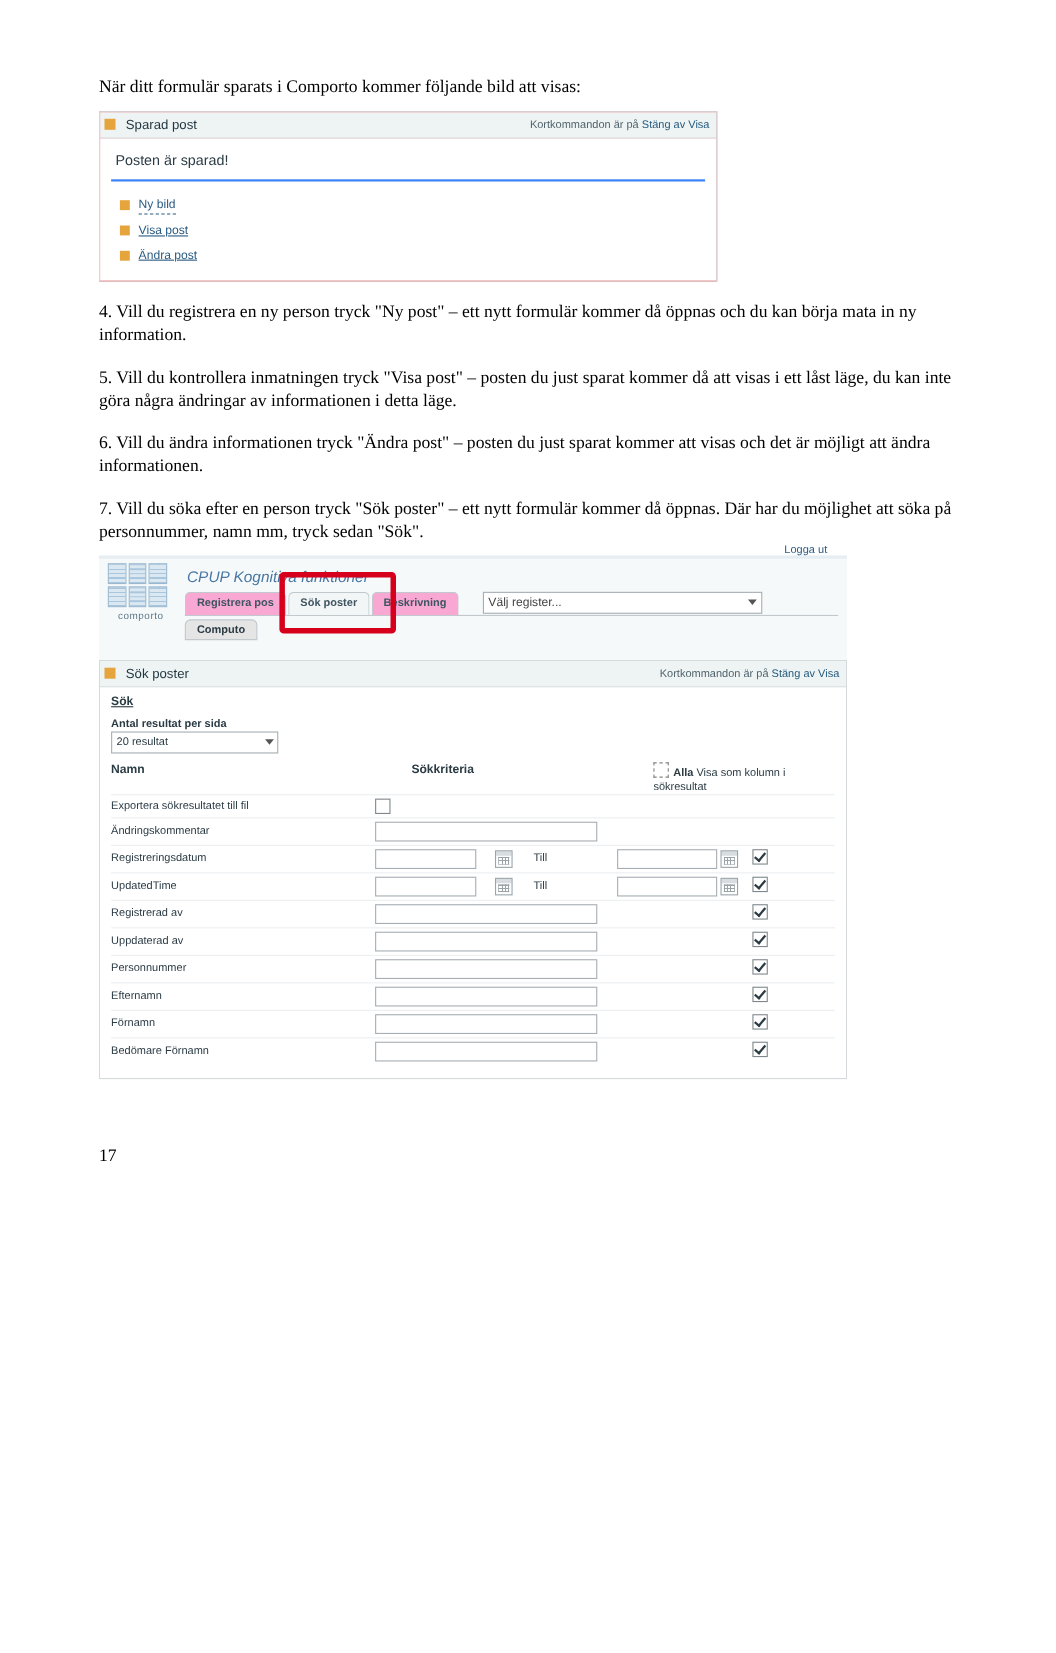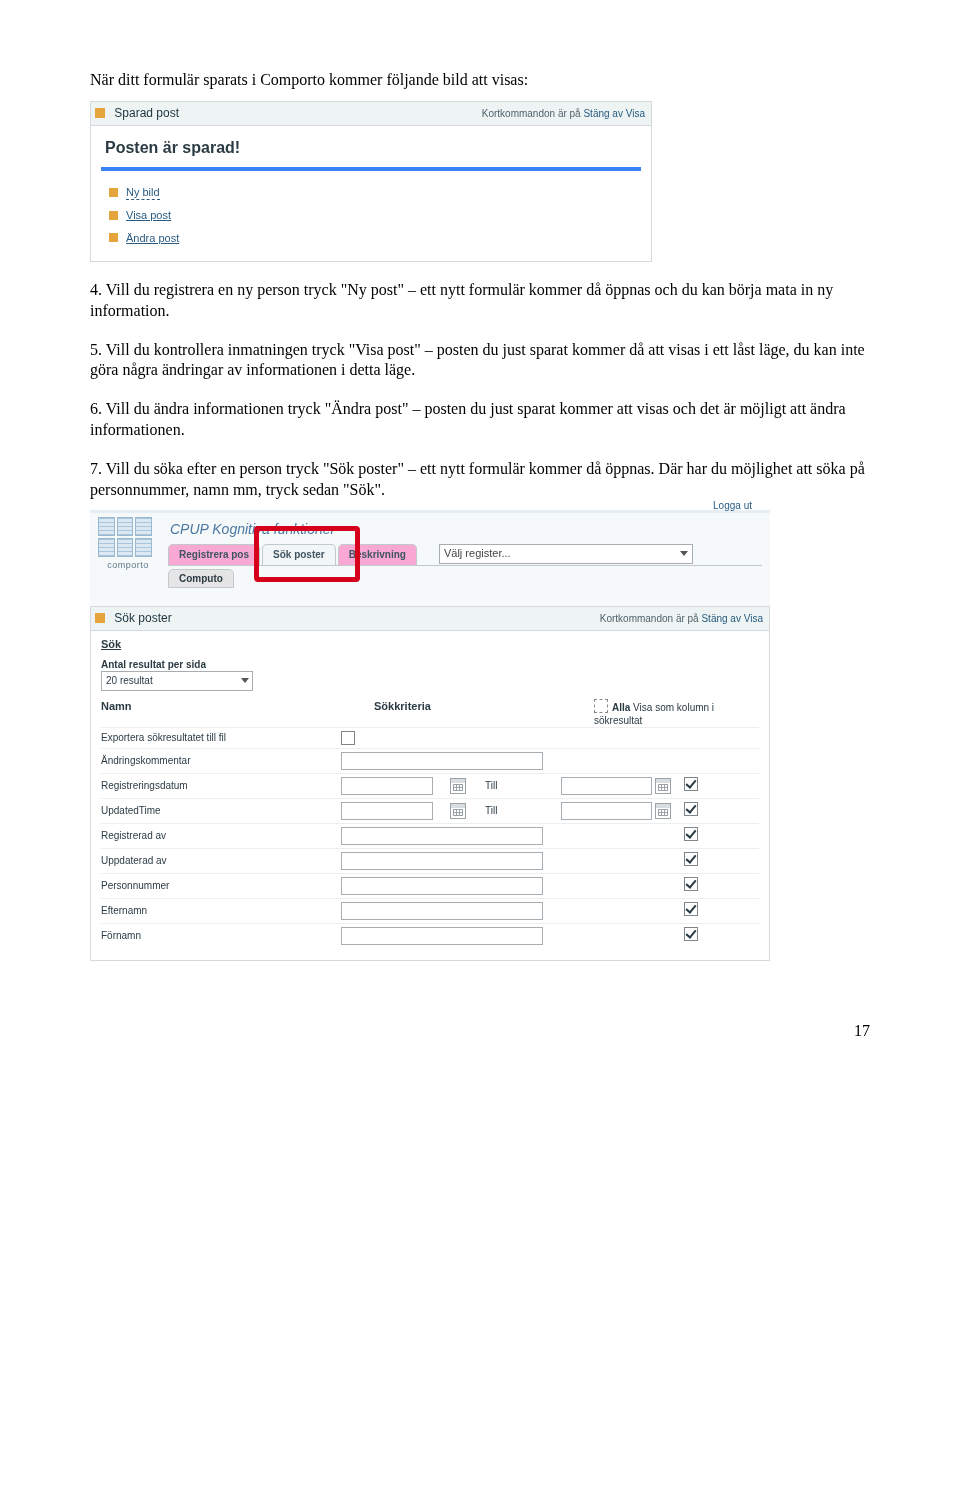--- a/index.html
+++ b/index.html
@@ -39,24 +39,24 @@
     display: inline-block;
     width: 10px; height: 10px;
     background: #e6a43c;
     margin-right: 6px;
     vertical-align: -1px;
   }
   .panel-hdr .right-small { font-size: 10px; color: #51636c; }
   .panel-hdr .right-small .lnk { color: #265b7e; }
   .panel1 .body { padding: 8px 10px 12px 10px; background: #fff; }
   .saved-msg {
-    font-weight: bold;
-    font-size: 16px;
+    font-weight: normal;
+    font-size: 13px;
     padding: 4px 4px 8px 4px;
-    border-bottom: 4px solid #3b82f6;
+    border-bottom: 2px solid #3b82f6;
     margin-bottom: 10px;
   }
   .action-line {
     display: flex;
     align-items: center;
     padding: 4px 0 4px 8px;
   }
   .action-line .sq2 {
     display: inline-block;
     width: 9px; height: 9px;
@@ -223,21 +223,21 @@
   }
   .till{ font-size:10px; padding:0 2px;}
   .cb {
     display:inline-block; width:12px; height:12px; border:1px solid #7f878c; background:#fff; position:relative;
   }
   .cb.checked::after{
     content:""; position:absolute; left:1px; top:2px;
     width:8px; height:4px; border-left:2px solid #2b3b44; border-bottom:2px solid #2b3b44;
     transform: rotate(-50deg);
   }
-  .page-num { text-align:right; font-family:"Times New Roman",serif; font-size:16px; padding-top:60px;}
+  .page-num { text-align:left; font-family:"Times New Roman",serif; font-size:16px; padding-top:60px;}
 </style>
 </head>
 <body>
 
 <p class="intro">När ditt formulär sparats i Comporto kommer följande bild att visas:</p>
 
 <div class="panel1">
   <div class="panel-hdr">
     <span>
       <span class="sq"></span>
@@ -405,18 +405,26 @@
             <div class="c4"><span class="cb checked"></span></div>
           </div>
           <div class="row">
             <div class="c1">Förnamn</div>
             <div class="c2">
               <div class="inp wide"></div>
             </div>
             <div class="c3"></div>
             <div class="c4"><span class="cb checked"></span></div>
           </div>
+          <div class="row">
+            <div class="c1">Bedömare Förnamn</div>
+            <div class="c2">
+              <div class="inp wide"></div>
+            </div>
+            <div class="c3"></div>
+            <div class="c4"><span class="cb checked"></span></div>
+          </div>
         </div>
     </div>
   </div>
 </div>
 
 <div class="page-num">17</div>
 
 </body></html>

